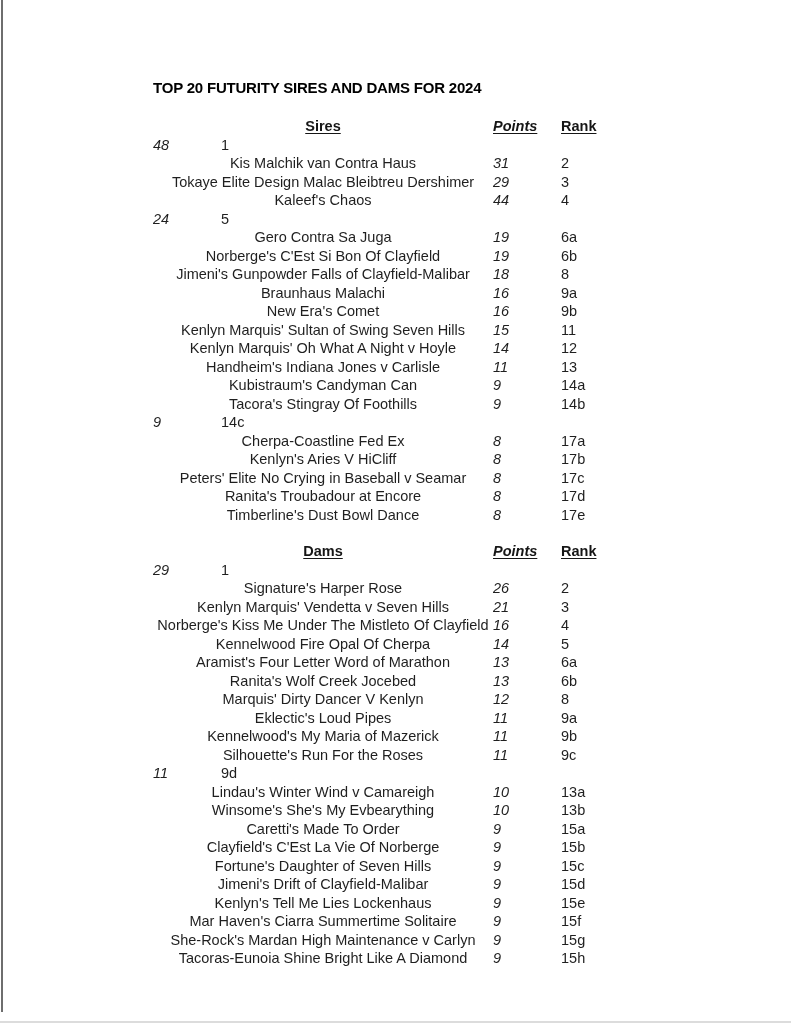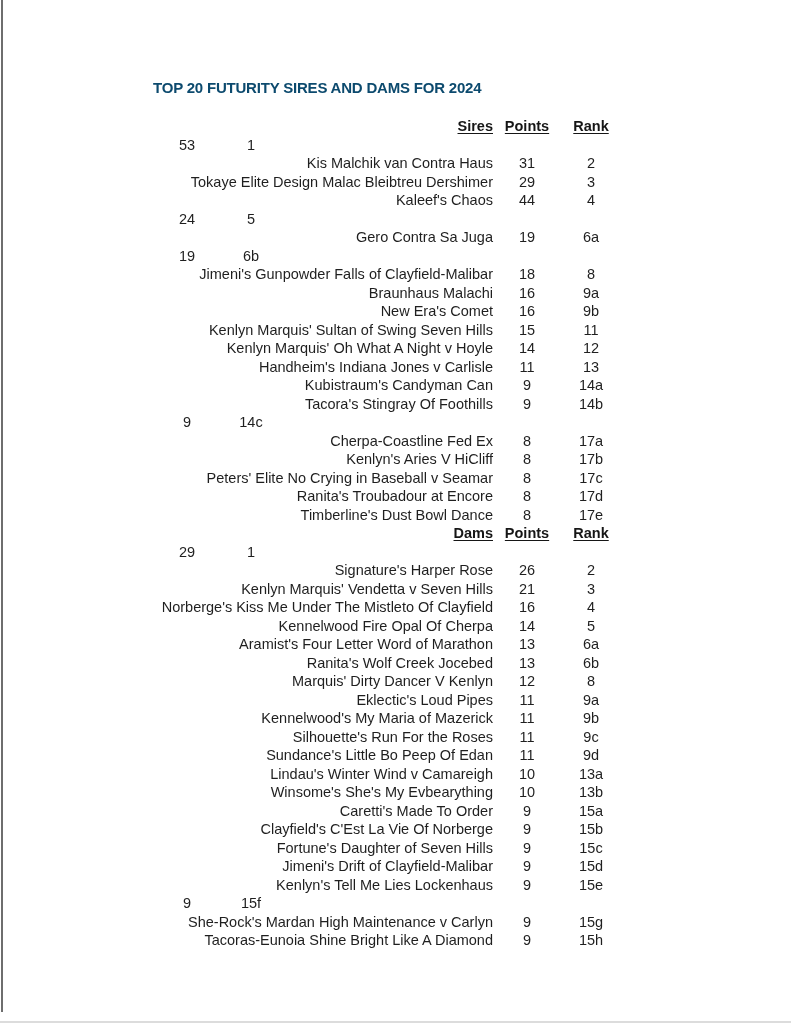--- a/index.html
+++ b/index.html
@@ -36,35 +36,35 @@
     position: absolute;
     left: 153px;
     top: 79px;
     width: 480px;
   }
   .title {
     font-size: 15px;
     font-weight: bold;
     letter-spacing: -0.2px;
     margin: 0;
-    color: #0c4a6e;
+    color: #000000;
     white-space: nowrap;
   }
   #sections .section:first-child { margin-top: 21px; }
-  #sections .section + .section  { }
+  #sections .section + .section  { margin-top: 18px; }
   .row {
     display: flex;
     height: 18.5px;
     line-height: 18.5px;
     font-size: 14.5px;
     white-space: nowrap;
   }
-  .col.name   { width: 340px; text-align: right; }
-  .col.points { width: 68px;  text-align: center; }
-  .col.rank   { width: 60px;  text-align: center; }
+  .col.name   { width: 340px; text-align: center; }
+  .col.points { width: 68px;  text-align: left; font-style: italic; }
+  .col.rank   { width: 60px;  }
   .header-row .col {
     font-weight: bold;
     text-decoration: underline;
     text-underline-offset: 2px;
     color: #161616;
   }
 </style>
 </head>
 <body>
 
@@ -75,21 +75,21 @@
     <h1 class="title">TOP 20 FUTURITY SIRES AND DAMS FOR 2024</h1>
     <div id="sections">
   <section class="section">
     <div class="row header-row">
       <span class="col name">Sires</span>
       <span class="col points">Points</span>
       <span class="col rank">Rank</span>
     </div>
     <div class="rows">
   <div class="row">
-    <span class="col points">53</span>
+    <span class="col points">48</span>
     <span class="col rank">1</span>
   </div>
 
   <div class="row">
     <span class="col name">Kis Malchik van Contra Haus</span>
     <span class="col points">31</span>
     <span class="col rank">2</span>
   </div>
 
   <div class="row">
@@ -109,20 +109,21 @@
     <span class="col rank">5</span>
   </div>
 
   <div class="row">
     <span class="col name">Gero Contra Sa Juga</span>
     <span class="col points">19</span>
     <span class="col rank">6a</span>
   </div>
 
   <div class="row">
+    <span class="col name">Norberge's C'Est Si Bon Of Clayfield</span>
     <span class="col points">19</span>
     <span class="col rank">6b</span>
   </div>
 
   <div class="row">
     <span class="col name">Jimeni's Gunpowder Falls of Clayfield-Malibar</span>
     <span class="col points">18</span>
     <span class="col rank">8</span>
   </div>
 
@@ -271,21 +272,20 @@
     <span class="col rank">9b</span>
   </div>
 
   <div class="row">
     <span class="col name">Silhouette's Run For the Roses</span>
     <span class="col points">11</span>
     <span class="col rank">9c</span>
   </div>
 
   <div class="row">
-    <span class="col name">Sundance's Little Bo Peep Of Edan</span>
     <span class="col points">11</span>
     <span class="col rank">9d</span>
   </div>
 
   <div class="row">
     <span class="col name">Lindau's Winter Wind v Camareigh</span>
     <span class="col points">10</span>
     <span class="col rank">13a</span>
   </div>
 
@@ -319,20 +319,21 @@
     <span class="col rank">15d</span>
   </div>
 
   <div class="row">
     <span class="col name">Kenlyn's Tell Me Lies Lockenhaus</span>
     <span class="col points">9</span>
     <span class="col rank">15e</span>
   </div>
 
   <div class="row">
+    <span class="col name">Mar Haven's Ciarra Summertime Solitaire</span>
     <span class="col points">9</span>
     <span class="col rank">15f</span>
   </div>
 
   <div class="row">
     <span class="col name">She-Rock's Mardan High Maintenance v Carlyn</span>
     <span class="col points">9</span>
     <span class="col rank">15g</span>
   </div>
 

